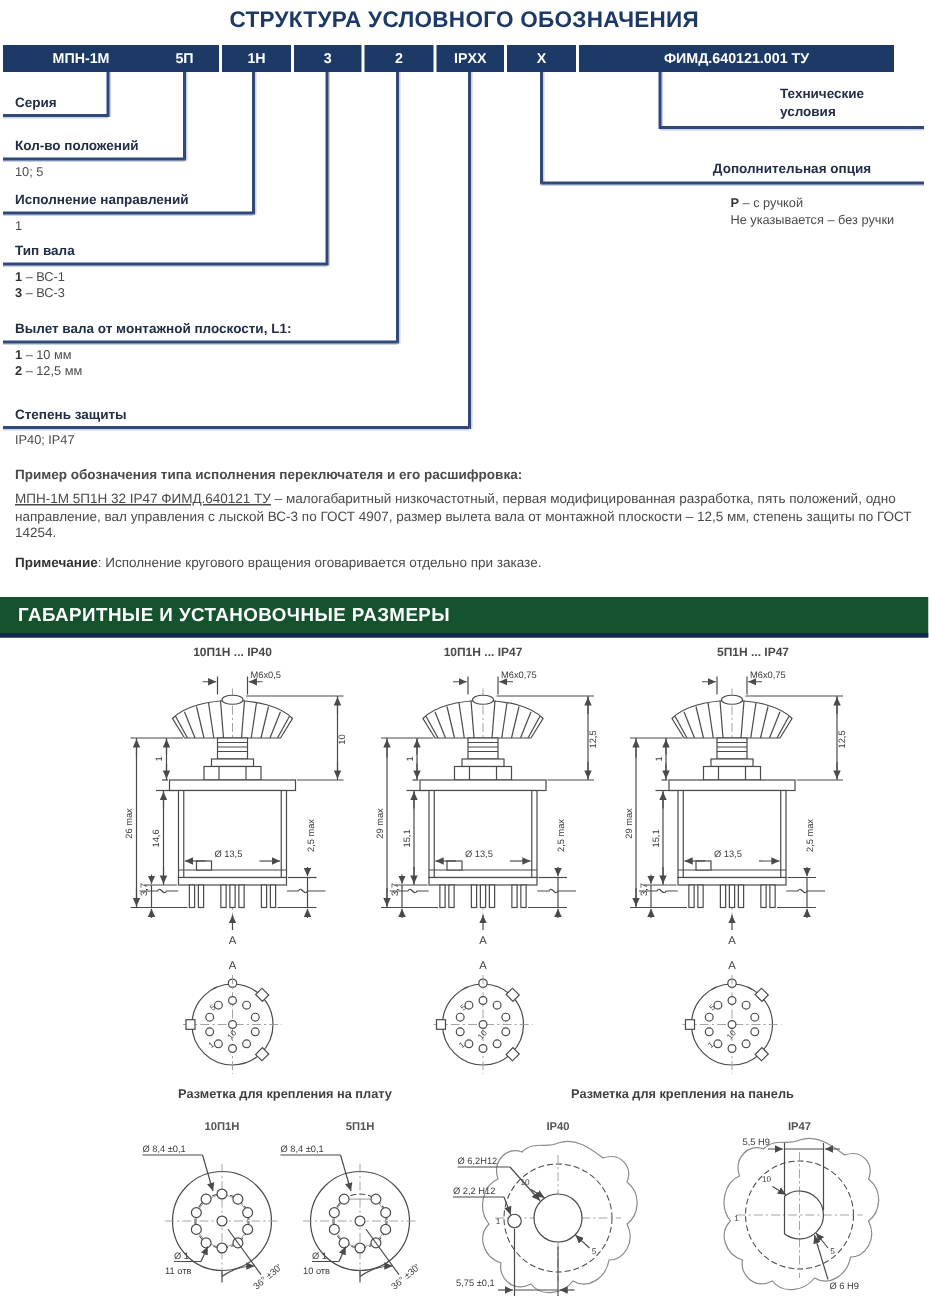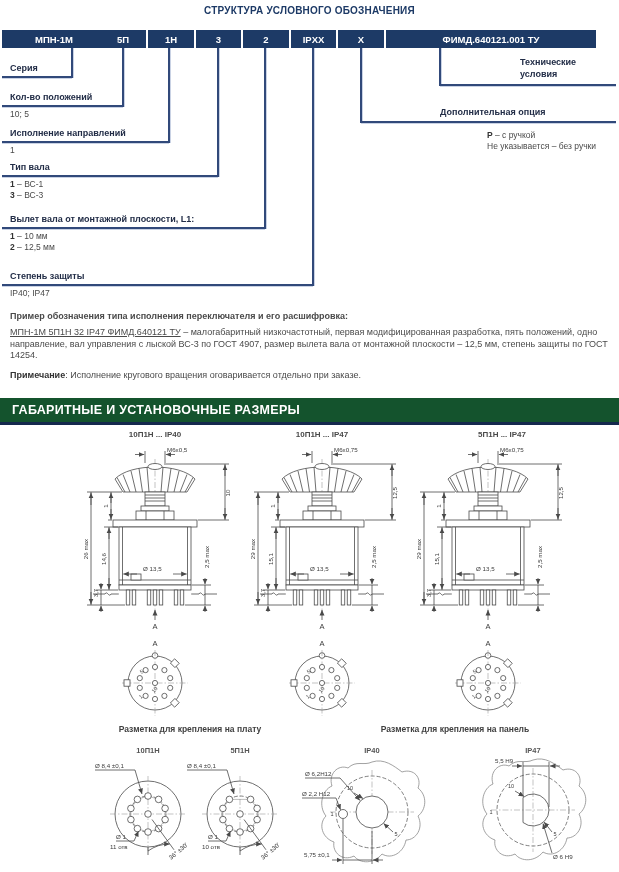--- a/index.html
+++ b/index.html
@@ -1,24 +1,24 @@
 <!DOCTYPE html>
 <html><head>
 <meta charset="utf-8">
 <style>
   html,body{margin:0;padding:0;background:#fff;}
   body{width:619px;height:872px;position:relative;font-family:"Liberation Sans",sans-serif;overflow:hidden;}
   .abs{position:absolute;}
-  .doc-title{position:absolute;left:0;top:5px;width:619px;text-align:center;font-size:10px;font-weight:bold;color:#1d3a66;letter-spacing:.2px;}
+  .doc-title{position:absolute;left:0;top:5px;width:619px;text-align:center;font-size:15px;font-weight:bold;color:#1d3a66;letter-spacing:.2px;}
   .dbox{position:absolute;top:30px;height:18px;background:#1d3a66;color:#fff;font-weight:bold;font-size:9.5px;text-align:center;line-height:19px;}
   .hline{position:absolute;height:2px;background:#31497a;box-shadow:0 1px 0 #c9d2e4;}
   .vline{position:absolute;width:2px;background:#31497a;box-shadow:1px 0 0 #c9d2e4;}
   .flabel{position:absolute;font-size:9px;font-weight:bold;color:#222d47;white-space:nowrap;}
   .flabel.wrap{white-space:normal;line-height:12px;}
-  .flabel.right{text-align:left;}
+  .flabel.right{text-align:center;}
   .fval{position:absolute;font-size:8.5px;color:#4a4a4a;white-space:nowrap;line-height:10.5px;}
   .b{font-weight:bold;color:#333;}
   .para{position:absolute;font-size:9px;color:#4a4a4a;line-height:11.5px;}
   .para .und{text-decoration:underline;}
   .banner{position:absolute;left:0;top:398px;width:619px;height:24px;background:#14532d;border-bottom:3px solid #15294d;}
   .banner-text{color:#fff;font-weight:bold;font-size:12.5px;line-height:25px;padding-left:12px;letter-spacing:.3px;}
   .dtitle{position:absolute;top:430px;width:140px;text-align:center;font-size:8px;font-weight:bold;color:#4a4a4a;}
   svg text{font-family:"Liberation Sans",sans-serif;}
   .ln, .ln2{stroke:#4a4a4a;stroke-width:.8;fill:none;}
   .ln rect, .ln circle, .ln ellipse{fill:#fff;}

